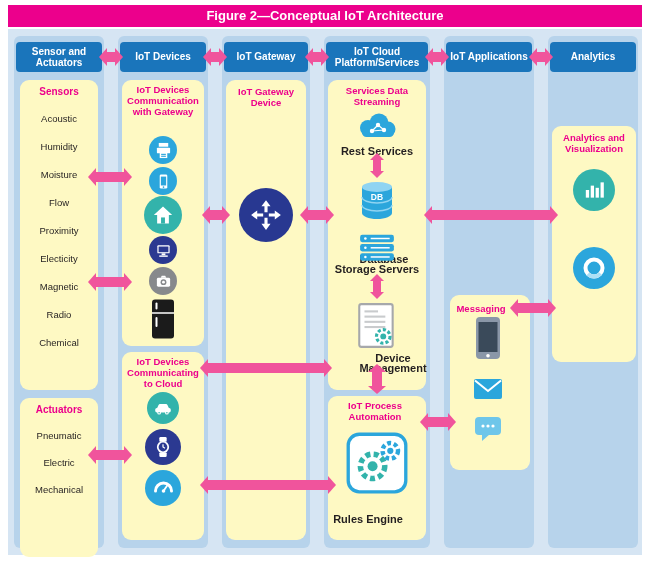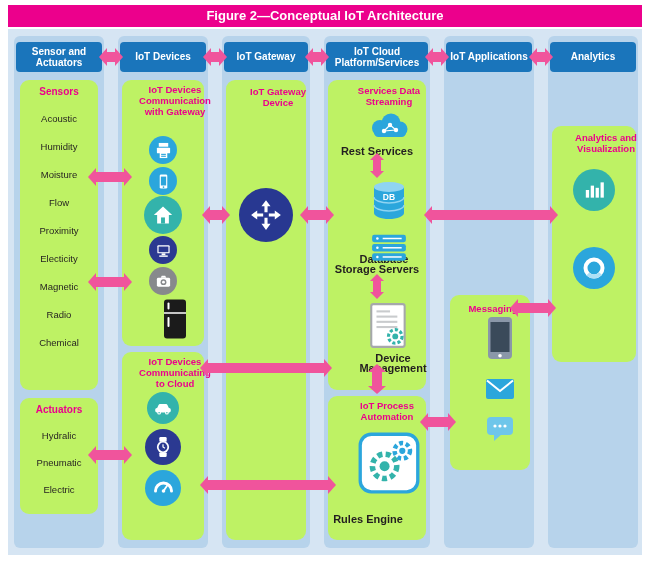--- a/index.html
+++ b/index.html
@@ -6,22 +6,22 @@
   * { margin:0; padding:0; box-sizing:border-box; }
   body { font-family:"Liberation Sans", sans-serif; background:#ffffff; }
   .stage { position:relative; width:650px; height:577px; background:#ffffff; overflow:hidden; }
   .title-bar { position:absolute; left:8px; top:5px; width:634px; height:22px; background:#ec008c;
     color:#fff; font-size:13px; font-weight:bold; text-align:center; line-height:22px; z-index:5; }
   .panel { position:absolute; left:8px; top:29px; width:634px; height:526px; background:#d6e5f3; z-index:0; }
   .band { position:absolute; top:36px; height:512px; background:#b7d3eb; border-radius:6px; z-index:1; }
   .colhead { position:absolute; top:42px; height:30px; background:#1a75bb; border-radius:4px; color:#fff;
     font-weight:bold; font-size:10px; line-height:11.5px; display:flex; align-items:center; justify-content:center;
     text-align:center; z-index:3; padding:0 3px; }
-  .wbox { position:absolute; background:#bef264; border-radius:9px; z-index:2; }
-  .abs { position:absolute; z-index:3;margin-left:12px; }
+  .wbox { position:absolute; background:#fef9c3; border-radius:9px; z-index:2; }
+  .abs { position:absolute; z-index:3; }
   .pink-h { color:#ec008c; font-weight:bold; font-size:9.5px; line-height:11px; text-align:center; }
   .in-h { color:#ec008c; font-weight:bold; font-size:10px; text-align:center; padding-top:6px; height:24px; }
   .item { font-size:9.5px; color:#231f20; display:flex; align-items:center; justify-content:center; }
   .s-item { height:28px; } .a-item { height:27px; }
   .lbl { position:absolute; font-size:11px; font-weight:bold; color:#231f20; text-align:center; z-index:3; line-height:10px; }
   .circ { position:absolute; border-radius:50%; display:flex; align-items:center; justify-content:center; z-index:3; }
   .harrow { position:absolute; height:10px; background:#f0549c; z-index:4; }
   .harrow::before,.harrow::after { content:""; position:absolute; top:-4px; width:0; height:0;
     border-top:9px solid transparent; border-bottom:9px solid transparent; }
   .harrow::before { left:-8px; border-right:8px solid #f0549c; }
@@ -71,25 +71,25 @@
     <div class="item s-item">Humidity</div>
     <div class="item s-item">Moisture</div>
     <div class="item s-item">Flow</div>
     <div class="item s-item">Proximity</div>
     <div class="item s-item">Electicity</div>
     <div class="item s-item">Magnetic</div>
     <div class="item s-item">Radio</div>
     <div class="item s-item">Chemical</div>
   </div>
 
-  <div class="wbox" style="left:20px;top:398px;width:78px;height:116px;">
+  <div class="wbox" style="left:20px;top:398px;width:78px;height:159px;">
     <div class="in-h">Actuators</div>
-    <div class="item a-item">Hydralic</div>
     <div class="item a-item">Pneumatic</div>
     <div class="item a-item">Electric</div>
+    <div class="item a-item">Mechanical</div>
   </div>
 
   <div class="wbox" style="left:122px;top:80px;width:82px;height:266px;"></div>
   <div class="abs pink-h" style="left:124px;top:84px;width:78px;">IoT Devices Communication with Gateway</div>
 
   <div class="circ" style="left:149px;top:136px;width:28px;height:28px;background:#2ba6dc;">
     <svg width="17" height="17" viewBox="0 0 18 18">
         <rect x="4" y="1" width="10" height="4" fill="#fff"></rect>
         <rect x="2" y="6" width="14" height="6" rx="1" fill="#fff"></rect>
         <rect x="5" y="10" width="8" height="7" fill="#fff"></rect>

